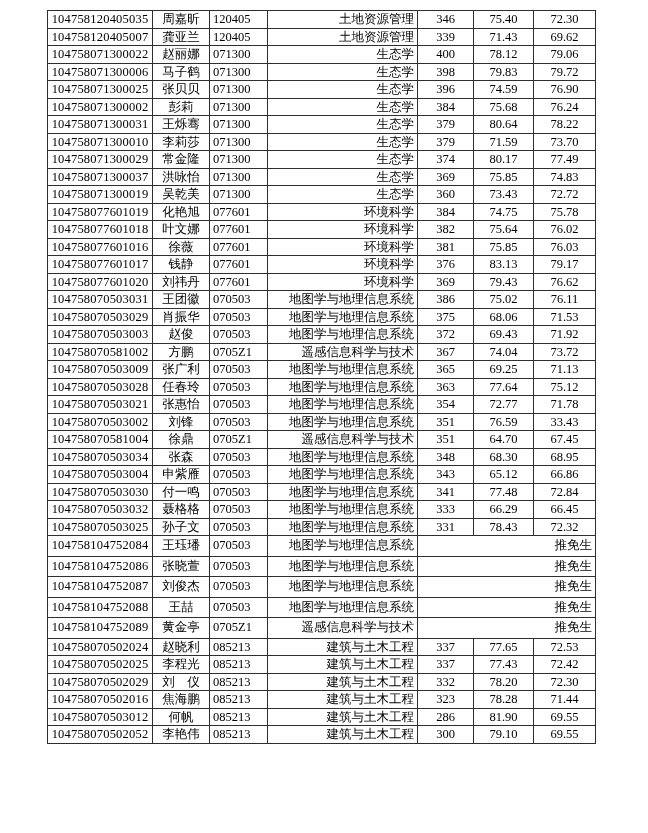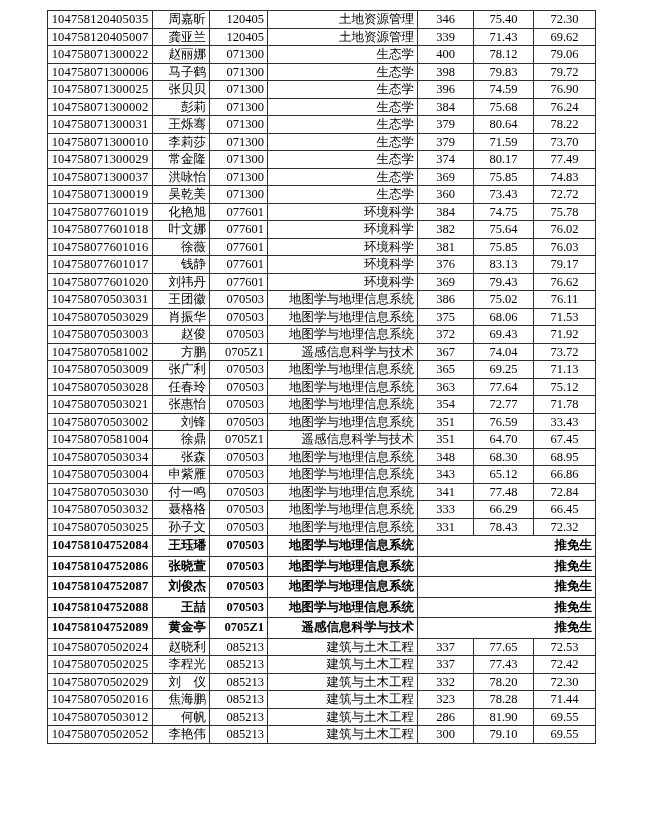--- a/index.html
+++ b/index.html
@@ -33,28 +33,28 @@
     border: 1px solid #2e2e2e;
     font-size: 12.5px;
     line-height: 16.5px;
     height: 16.5px;
     padding: 0 3px;
     white-space: nowrap;
     overflow: hidden;
     vertical-align: middle;
   }
   tr.bold-row td {
-    font-weight: bold;
+    font-weight: normal;
     height: 19.5px;
     line-height: 19.5px;
     margin-top: 36px;
   }
   td.col-id     { text-align: center; font-size: 12px; letter-spacing: 0.2px; }
-  td.col-name   { text-align: right; padding-left: 5px; }
-  td.col-code   { text-align: right; font-size: 12px; }
+  td.col-name   { text-align: center; padding-left: 5px; }
+  td.col-code   { text-align: left; font-size: 12px; }
   td.col-major  { text-align: right; padding-left: 6px; }
   td.col-score  { text-align: center; font-size: 12px; }
   td.col-merged { text-align: right; }
 </style>
 </head>
 <body>
 
 <div class="page">
   <table class="score-table">
     <colgroup>

